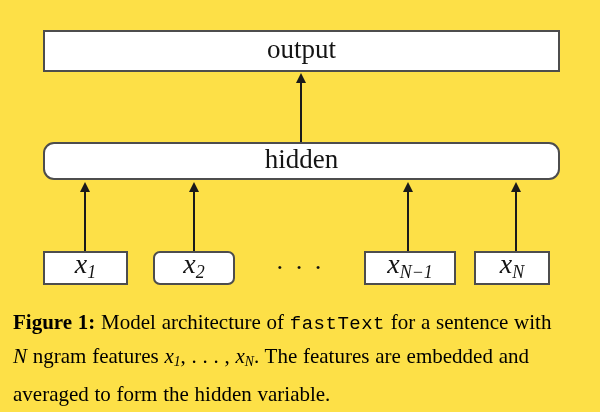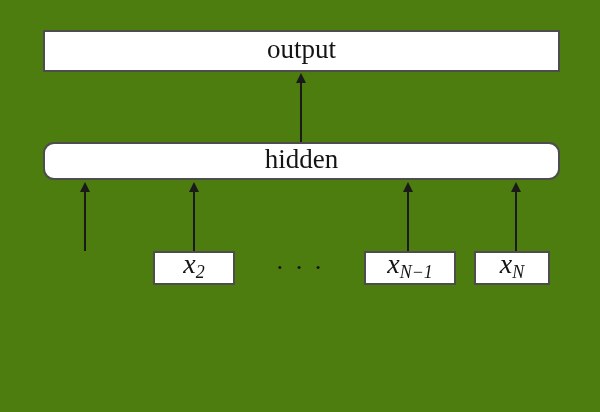--- a/index.html
+++ b/index.html
@@ -1,20 +1,20 @@
 <!DOCTYPE html>
 <html><head>
 <meta charset="utf-8">
 <style>
   html, body { margin: 0; padding: 0; background: #ffffff; }
   .stage {
     position: relative;
     width: 600px;
     height: 412px;
-    background: #4d7c0f;
+    background: #fde047;
     font-family: "Liberation Serif", serif;
     color: #111111;
     overflow: hidden;
   }
   .box {
     position: absolute;
     box-sizing: border-box;
     border: 2px solid #4d4d4d;
     background: #ffffff;
     display: flex;
@@ -125,27 +125,33 @@
   </div>
   <div class="arrow" style="left:403px; top:182px; height:69px;">
     <div class="arrow-head"></div>
     <div class="arrow-shaft"></div>
   </div>
   <div class="arrow" style="left:511px; top:182px; height:69px;">
     <div class="arrow-head"></div>
     <div class="arrow-shaft"></div>
   </div>
 
-  <div class="box xbox" style="left:153px; width:82px;">
+  <div class="box xbox" style="left:43px; width:85px;">
+    <span class="mlabel"><span>x</span><span class="msub">1</span></span>
+  </div>
+  <div class="box xbox" style="left:153px; width:82px;border-radius:7px;">
     <span class="mlabel"><span>x</span><span class="msub">2</span></span>
   </div>
   <div class="ellipsis">· · ·</div>
   <div class="box xbox" style="left:364px; width:92px;">
     <span class="mlabel"><span>x</span><span class="msub">N−1</span></span>
   </div>
   <div class="box xbox" style="left:474px; width:76px;">
     <span class="mlabel"><span>x</span><span class="msub">N</span></span>
   </div>
 
   <div class="caption">
+    <div class="cap-line"><span class="cap-bold">Figure 1:</span><span> Model architecture of </span><span class="cap-code">fastText</span><span> for a sentence with</span></div>
+    <div class="cap-line"><span class="cap-it">N</span><span> ngram features </span><span class="cap-it"><span>x</span><span class="cap-sub">1</span></span><span>, . . . , </span><span class="cap-it"><span>x</span><span class="cap-sub">N</span></span><span>. The features are embedded and</span></div>
+    <div class="cap-line"><span>averaged to form the hidden variable.</span></div>
   </div>
 
 </div>
 
 </body></html>

